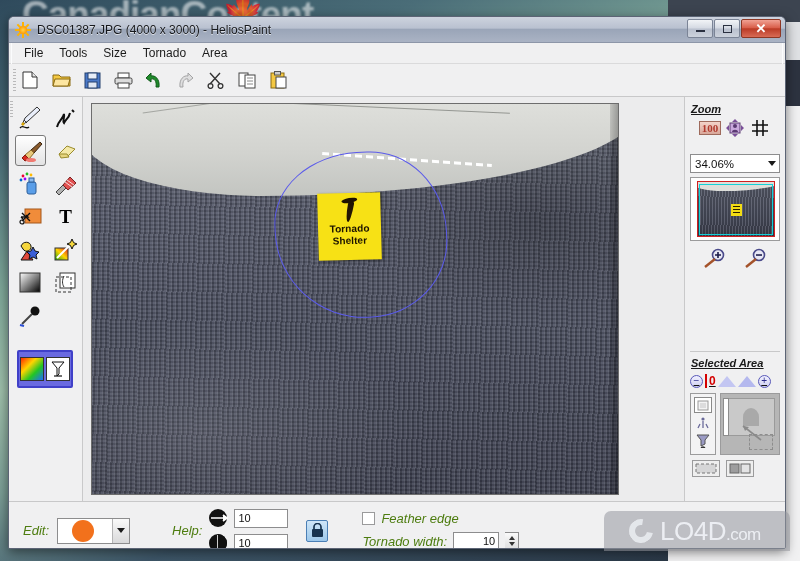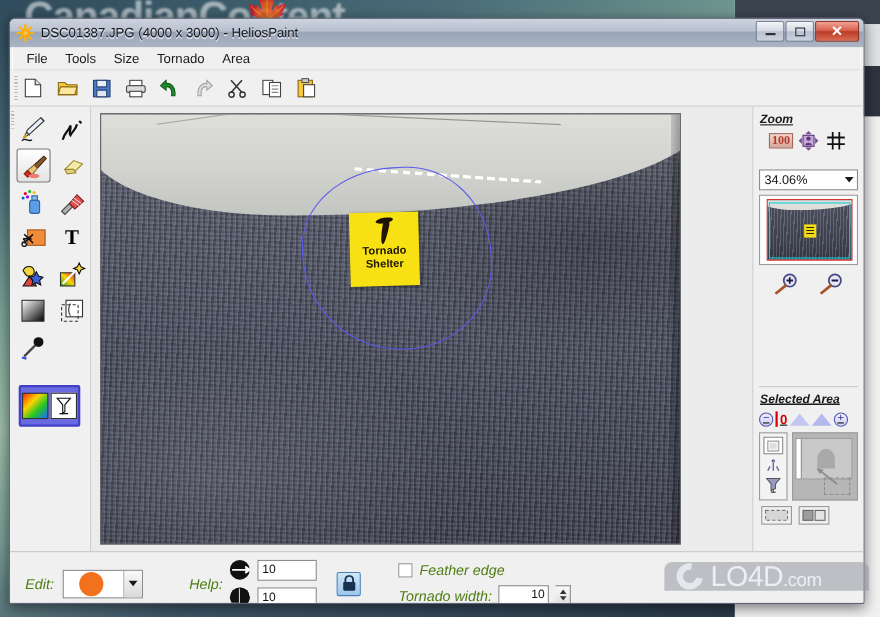--- a/index.html
+++ b/index.html
@@ -401,25 +401,25 @@
     width: 14px; height: 19px; border:1px solid #8d8d8e; border-left:none;
     background: linear-gradient(180deg,#fafafa,#dcdcdd);
     display:flex; flex-direction:column; align-items:center; justify-content:center; gap:2px;
   }
   .spin .up { width:0;height:0;border-left:3px solid transparent;border-right:3px solid transparent;border-bottom:4px solid #333; }
   .spin .dn { width:0;height:0;border-left:3px solid transparent;border-right:3px solid transparent;border-top:4px solid #333; }
 
   
   #watermark {
     position:absolute; left: 604px; top: 511px;
-    width: 186px; height: 26px;
+    width: 186px; height: 40px;
     background: rgba(150,152,158,.55);
     border-radius: 7px 7px 0 0;
     display:flex; align-items:center; gap:5px;
-    padding-left: 9px;
+    padding-left: 23px;
     z-index: 40;
   }
   #watermark .wm-logo {
     width: 28px; height: 28px; position:relative; flex:0 0 auto;
   }
   #watermark .wm-logo::before {
     content:""; position:absolute; inset:2px; border-radius:50%;
     border: 6px solid rgba(236,238,242,.85);
     border-right-color: transparent;
     transform: rotate(-35deg);

